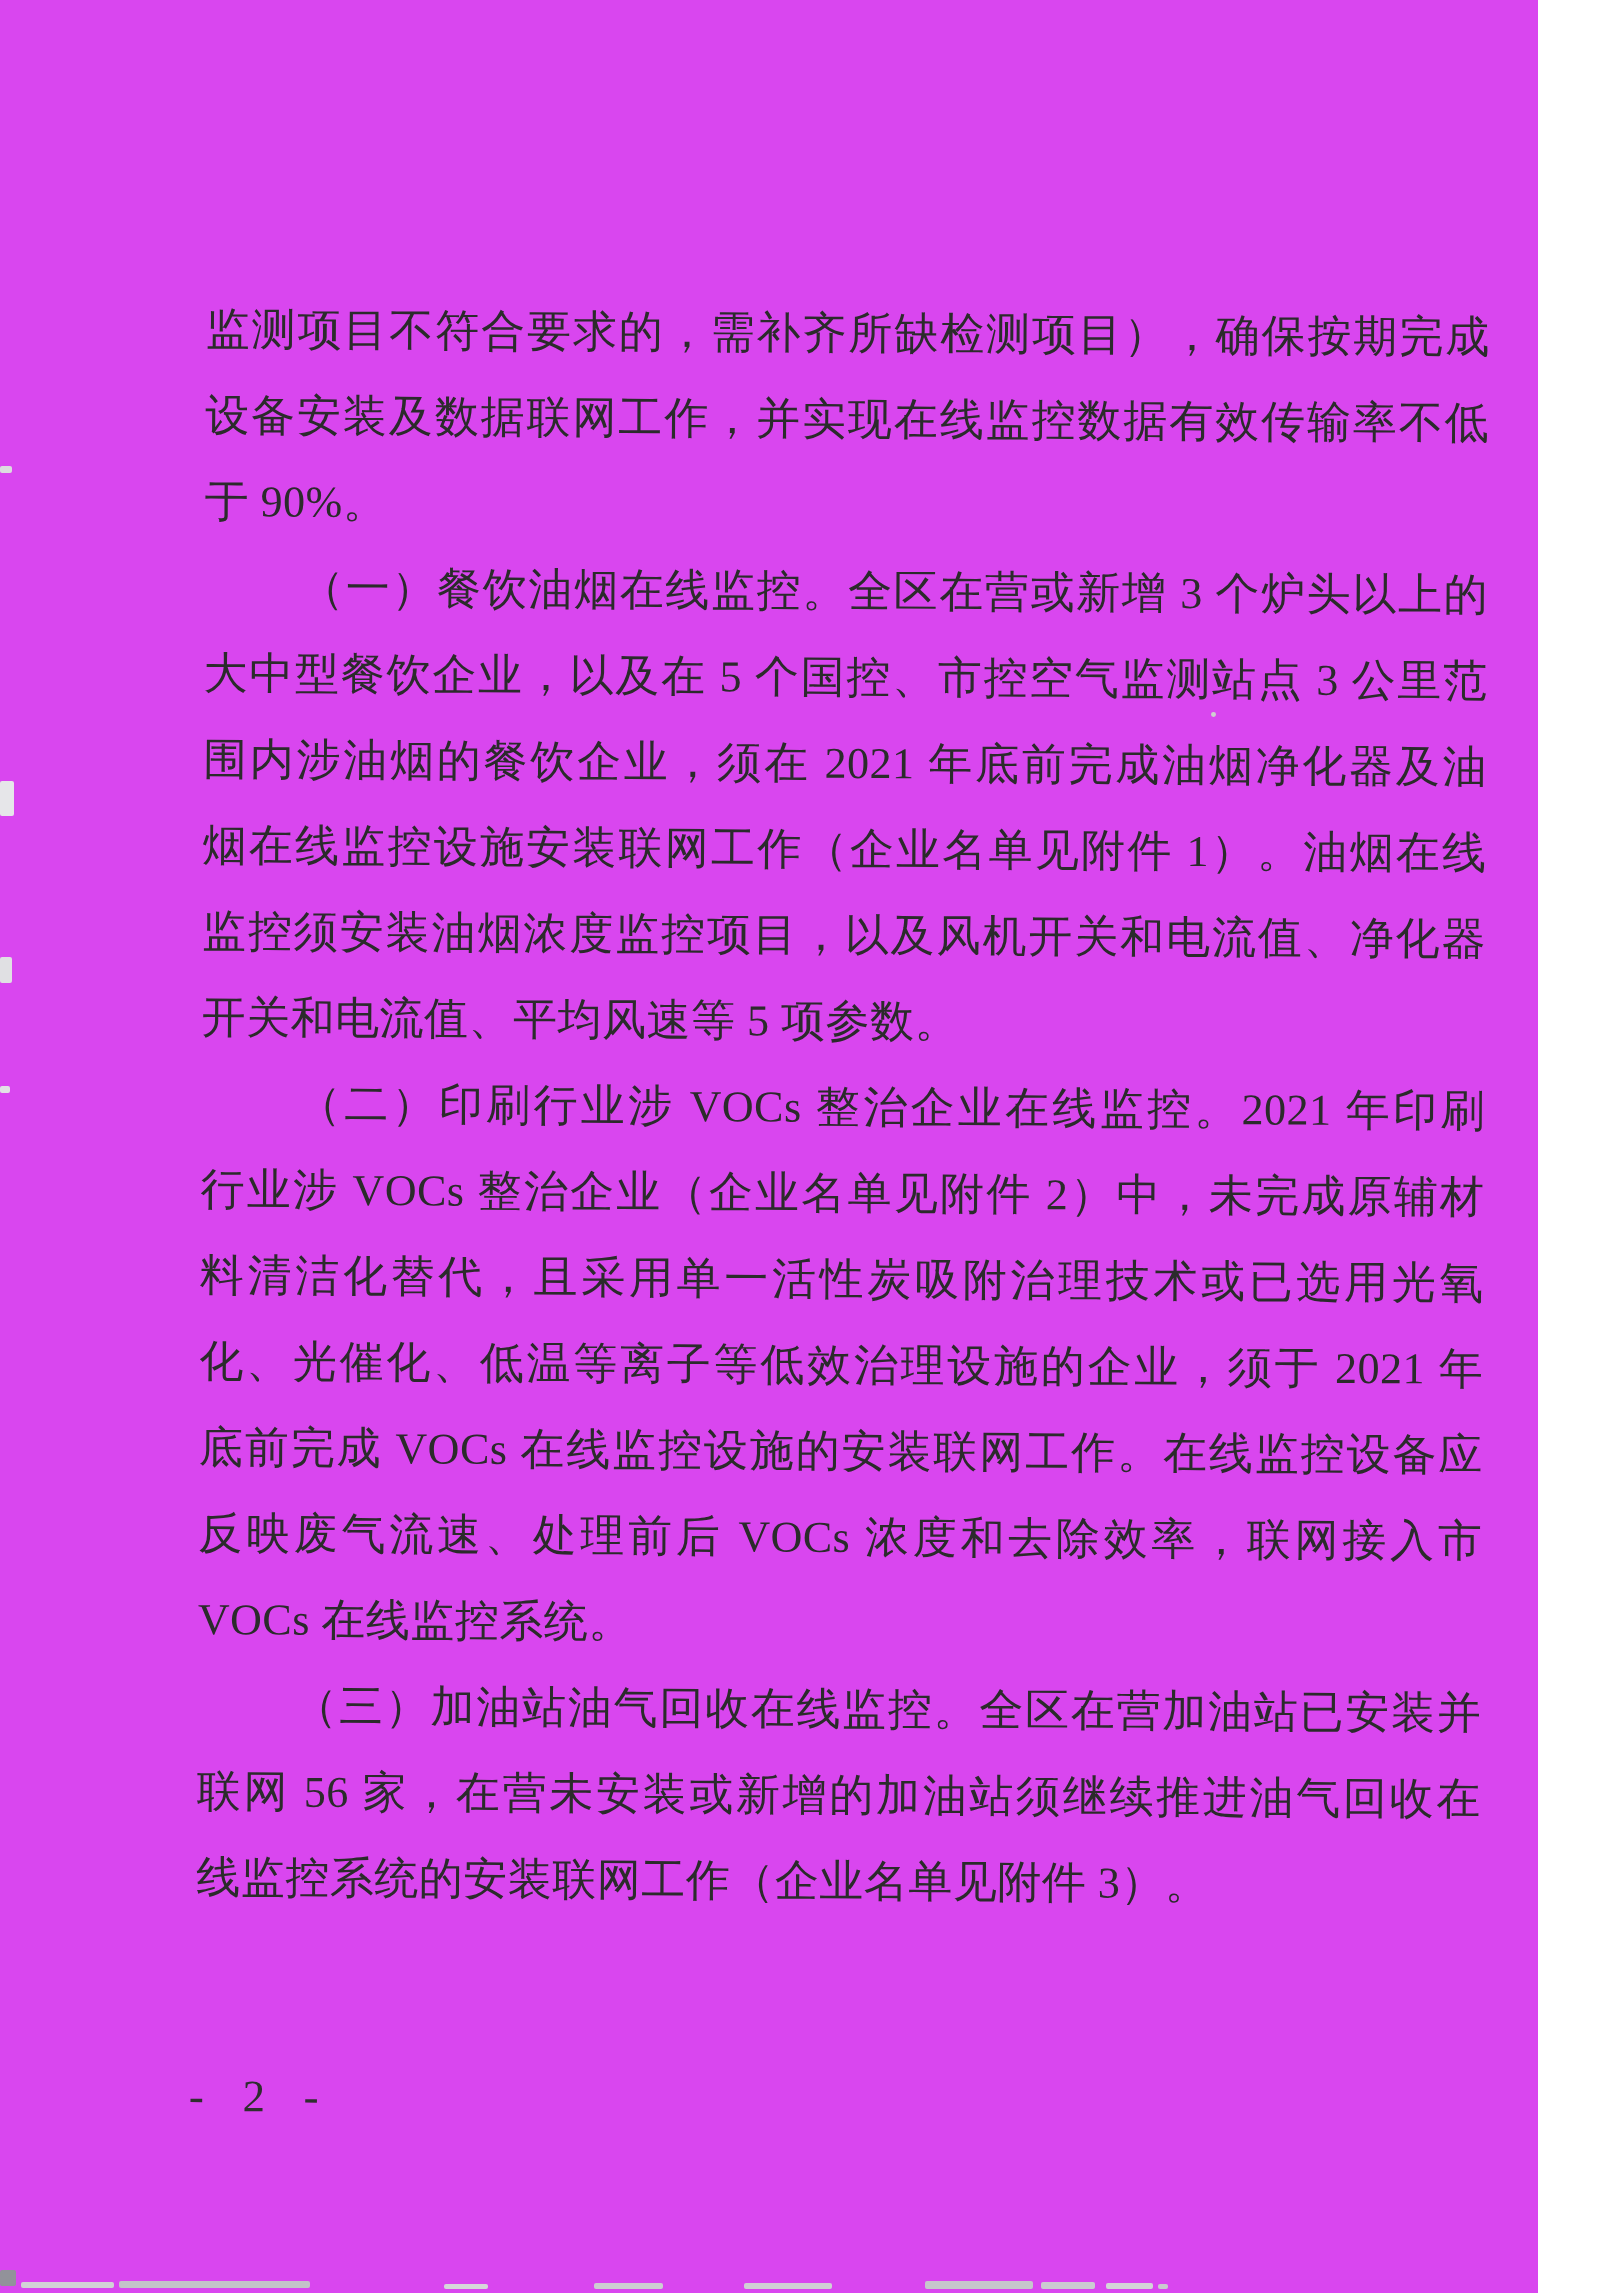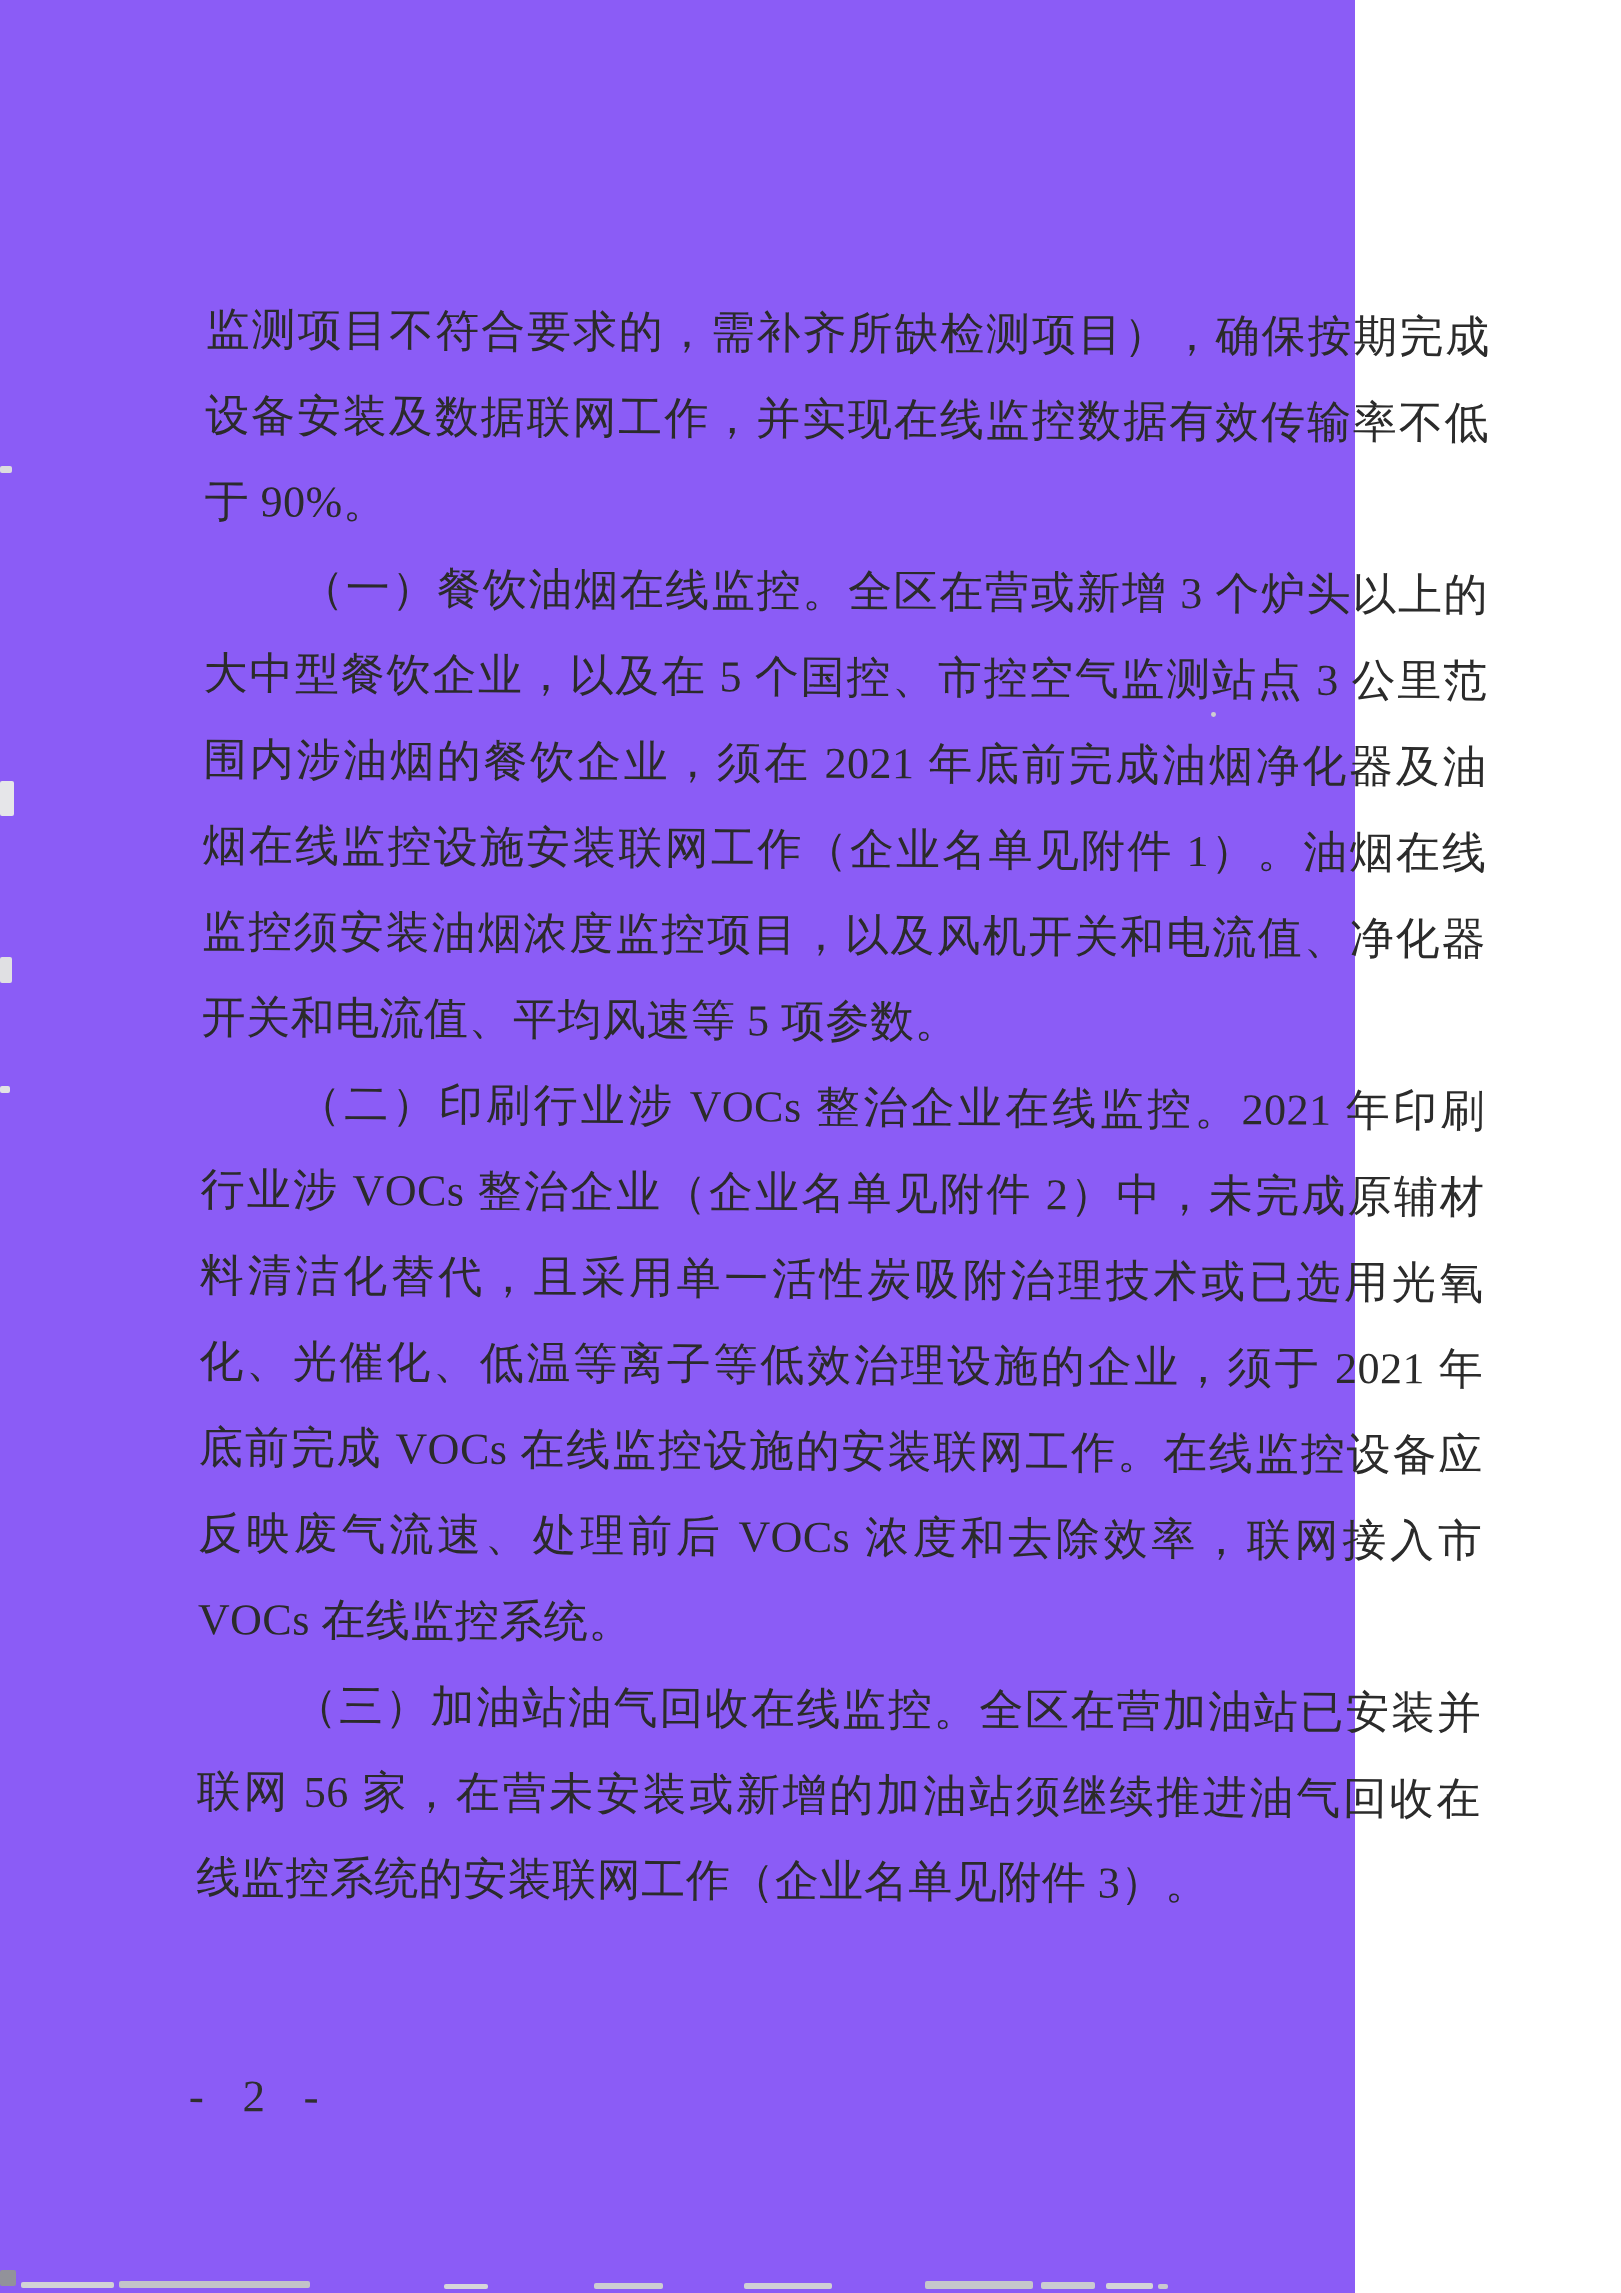--- a/index.html
+++ b/index.html
@@ -10,23 +10,23 @@
     width: 1621px;
     height: 2294px;
     position: relative;
     background: #ffffff;
     overflow: hidden;
     font-family: "Liberation Serif", "DejaVu Serif", serif;
   }
   .page {
     position: absolute;
     left: 0; top: 0;
-    width: 1355px;
+    width: 1538px;
     height: 2294px;
-    background: #8b5cf6;
+    background: #d946ef;
   }
   
   .content {
     position: absolute;
     left: 206px;
     top: 287px;
     width: 1284px;
     color: #2b2b2b;
     transform: rotate(0.35deg);
     transform-origin: 0 0;

